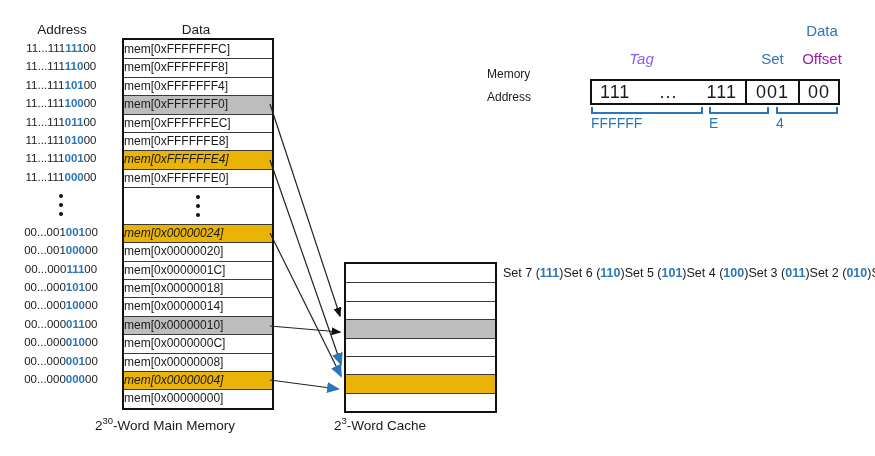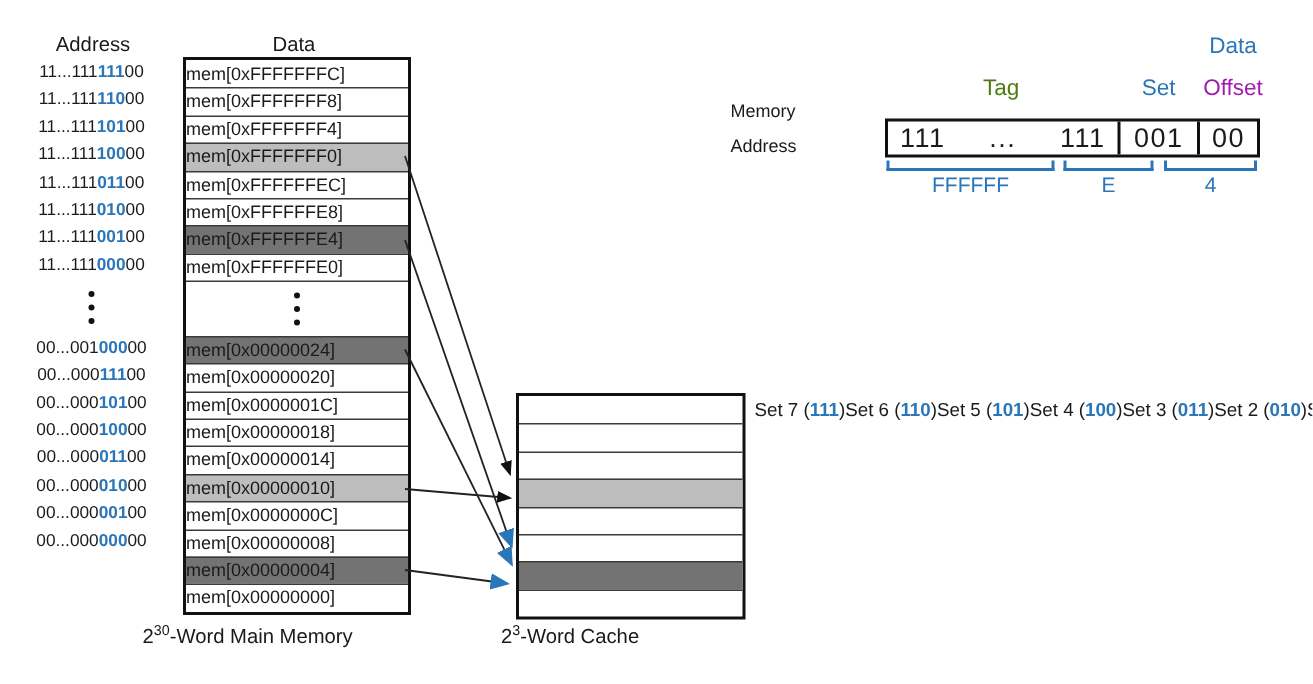--- a/index.html
+++ b/index.html
@@ -20,39 +20,39 @@
   .mem-row.first{border-top:none;line-height:18.4px;}
   .mem-ellipsis{height:36.8px;}
   
   #cache-box{left:344px;top:262px;width:149px;border:2px solid #111;display:flex;flex-direction:column;background:#fff;}
   .cache-row{height:18.4px;border-top:1px solid #3a3a3a;box-sizing:border-box;}
   .cache-row.first{border-top:none;}
   #cache-labels{left:503px;top:264px;display:flex;flex-direction:row;}
   .cache-label{height:18.4px;line-height:18.4px;font-size:12.5px;white-space:nowrap;}
   
   .hl-gray{background:#bdbdbd;}
-  .hl-blue{background:#737373;}
+  .hl-blue{background:#eab308;font-style:italic;}
   
   .bits{font-weight:700;}
   
   .vdots{display:flex;flex-direction:column;align-items:center;justify-content:center;gap:5px;height:100%;}
   .vdots i{width:4px;height:4px;border-radius:50%;background:#111;display:block;}
   
   .caption{font-size:13.5px;}
   .caption sup{font-size:9.5px;}
   
   #mem-addr-label{left:487px;top:63px;font-size:12px;line-height:23px;}
   .fld-label{font-size:15px;text-align:center;}
   #field-box{left:590px;top:79px;width:250px;height:26px;border:2px solid #111;display:flex;box-sizing:border-box;}
   .fld{height:100%;display:flex;align-items:center;justify-content:center;font-size:18px;letter-spacing:1px;box-sizing:border-box;}
   #fld-tag{width:153px;justify-content:space-between;padding:0 8px;}
   #fld-set{width:53px;border-left:2px solid #111;}
   #fld-off{width:40px;border-left:2px solid #111;}
   .bracket{height:7px;border-left:2px solid;border-right:2px solid;border-bottom:2px solid;box-sizing:border-box;}
-  .bracket-label{font-size:14px;text-align:center;}
+  .bracket-label{font-size:14px;}
   svg{pointer-events:none;}
 </style>
 </head>
 <body>
 
 <div id="canvas">
 
   <div class="abs col-header" style="left:6px;top:22px;width:112px;">Address</div>
   <div class="abs col-header" style="left:122px;top:22px;width:148px;">Data</div>
 
@@ -65,20 +65,21 @@
       <div class="addr-row"><span>11...111</span><span class="bits" style="color: rgb(43, 118, 184);">010</span><span>00</span></div>
       <div class="addr-row"><span>11...111</span><span class="bits" style="color: rgb(43, 118, 184);">001</span><span>00</span></div>
       <div class="addr-row"><span>11...111</span><span class="bits" style="color: rgb(43, 118, 184);">000</span><span>00</span></div>
       <div class="addr-row addr-ellipsis">
         <span class="vdots">
           <i></i>
           <i></i>
           <i></i>
         </span>
       </div>
+      <div class="addr-row"><span>00...001</span><span class="bits" style="color: rgb(43, 118, 184);">001</span><span>00</span></div>
       <div class="addr-row"><span>00...001</span><span class="bits" style="color: rgb(43, 118, 184);">000</span><span>00</span></div>
       <div class="addr-row"><span>00...000</span><span class="bits" style="color: rgb(43, 118, 184);">111</span><span>00</span></div>
       <div class="addr-row"><span>00...000</span><span class="bits" style="color: rgb(43, 118, 184);">101</span><span>00</span></div>
       <div class="addr-row"><span>00...000</span><span class="bits" style="color: rgb(43, 118, 184);">100</span><span>00</span></div>
       <div class="addr-row"><span>00...000</span><span class="bits" style="color: rgb(43, 118, 184);">011</span><span>00</span></div>
       <div class="addr-row"><span>00...000</span><span class="bits" style="color: rgb(43, 118, 184);">010</span><span>00</span></div>
       <div class="addr-row"><span>00...000</span><span class="bits" style="color: rgb(43, 118, 184);">001</span><span>00</span></div>
       <div class="addr-row"><span>00...000</span><span class="bits" style="color: rgb(43, 118, 184);">000</span><span>00</span></div>
     </div>
 
@@ -139,21 +140,21 @@
   <div class="abs caption" style="left:334px;top:415px;width:170px;">
     <span>2</span><sup>3</sup><span>-Word Cache</span>
   </div>
 
   <div class="abs" id="mem-addr-label">
     <div>Memory</div>
     <div>Address</div>
   </div>
 
   <div class="abs fld-label blue-text" style="left: 782px; top: 22px; width: 80px; color: rgb(43, 118, 184);">Data</div>
-  <div class="abs fld-label blue-text" style="left: 590px; top: 50px; width: 155px; color: #4d7c0f;">Tag</div>
+  <div class="abs fld-label blue-text" style="left: 564px; top: 50px; width: 155px; color: #8b5cf6; font-style: italic;">Tag</div>
   <div class="abs fld-label blue-text" style="left: 745px; top: 50px; width: 55px; color: rgb(43, 118, 184);">Set</div>
   <div class="abs fld-label blue-text" style="left: 782px; top: 50px; width: 80px; color: #a21caf;">Offset</div>
 
   <div class="abs" id="field-box">
     <div class="fld" id="fld-tag">
       <span>111</span>
       <span>...</span>
       <span>111</span>
     </div>
     <div class="fld" id="fld-set">001</div>

